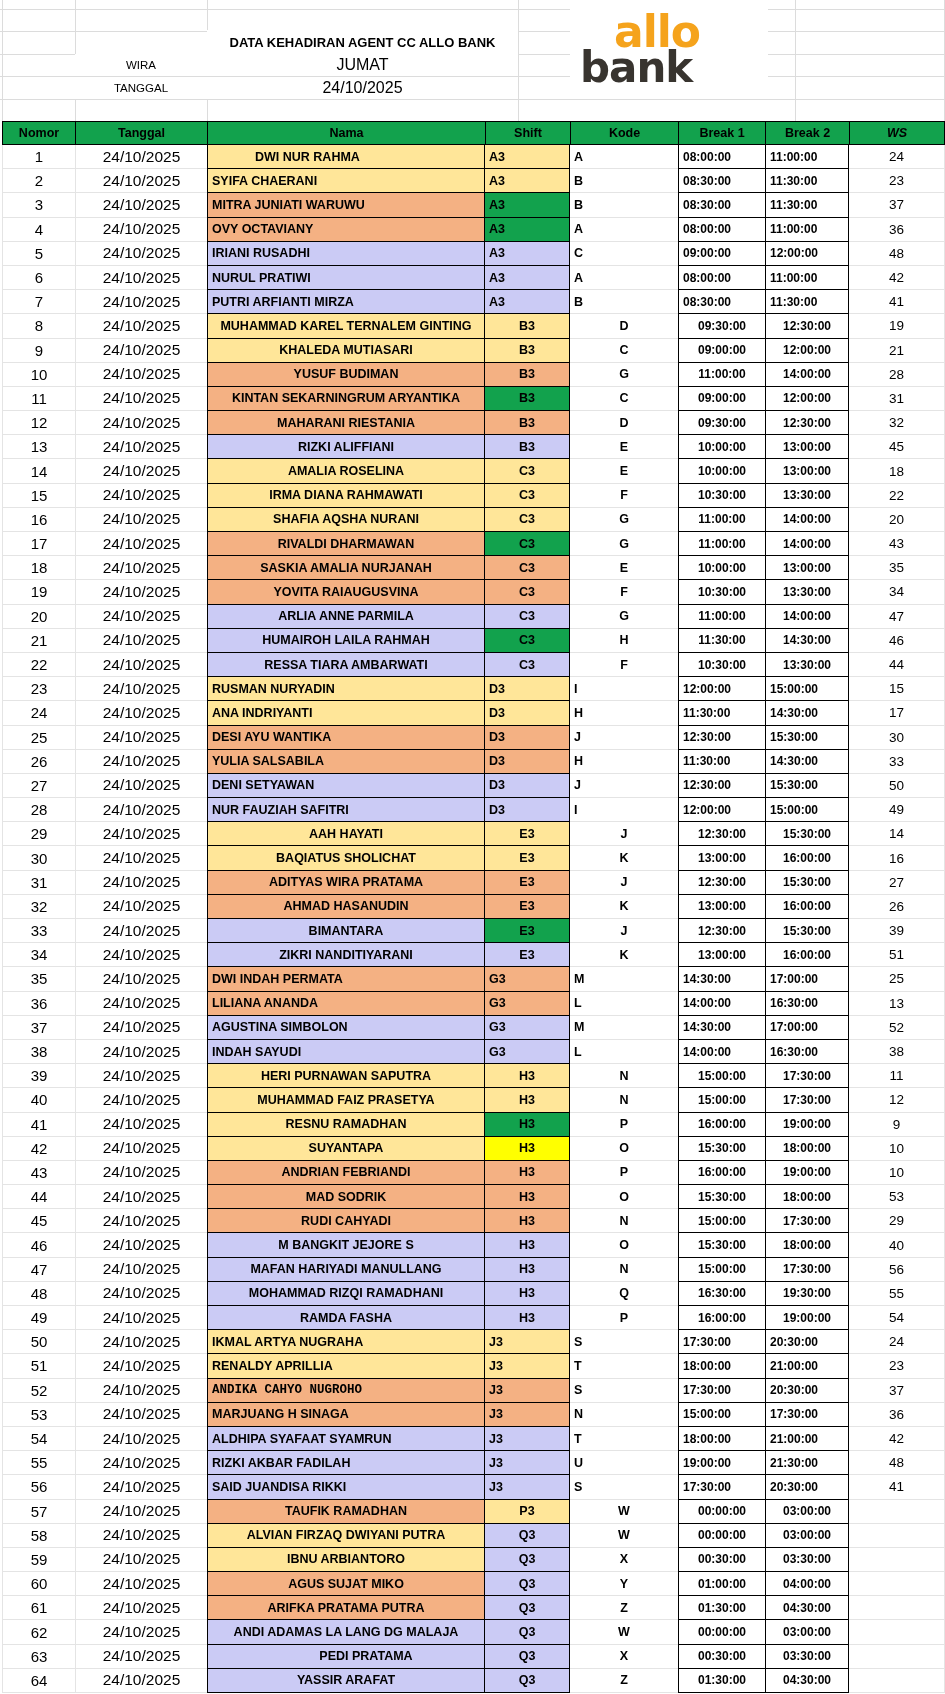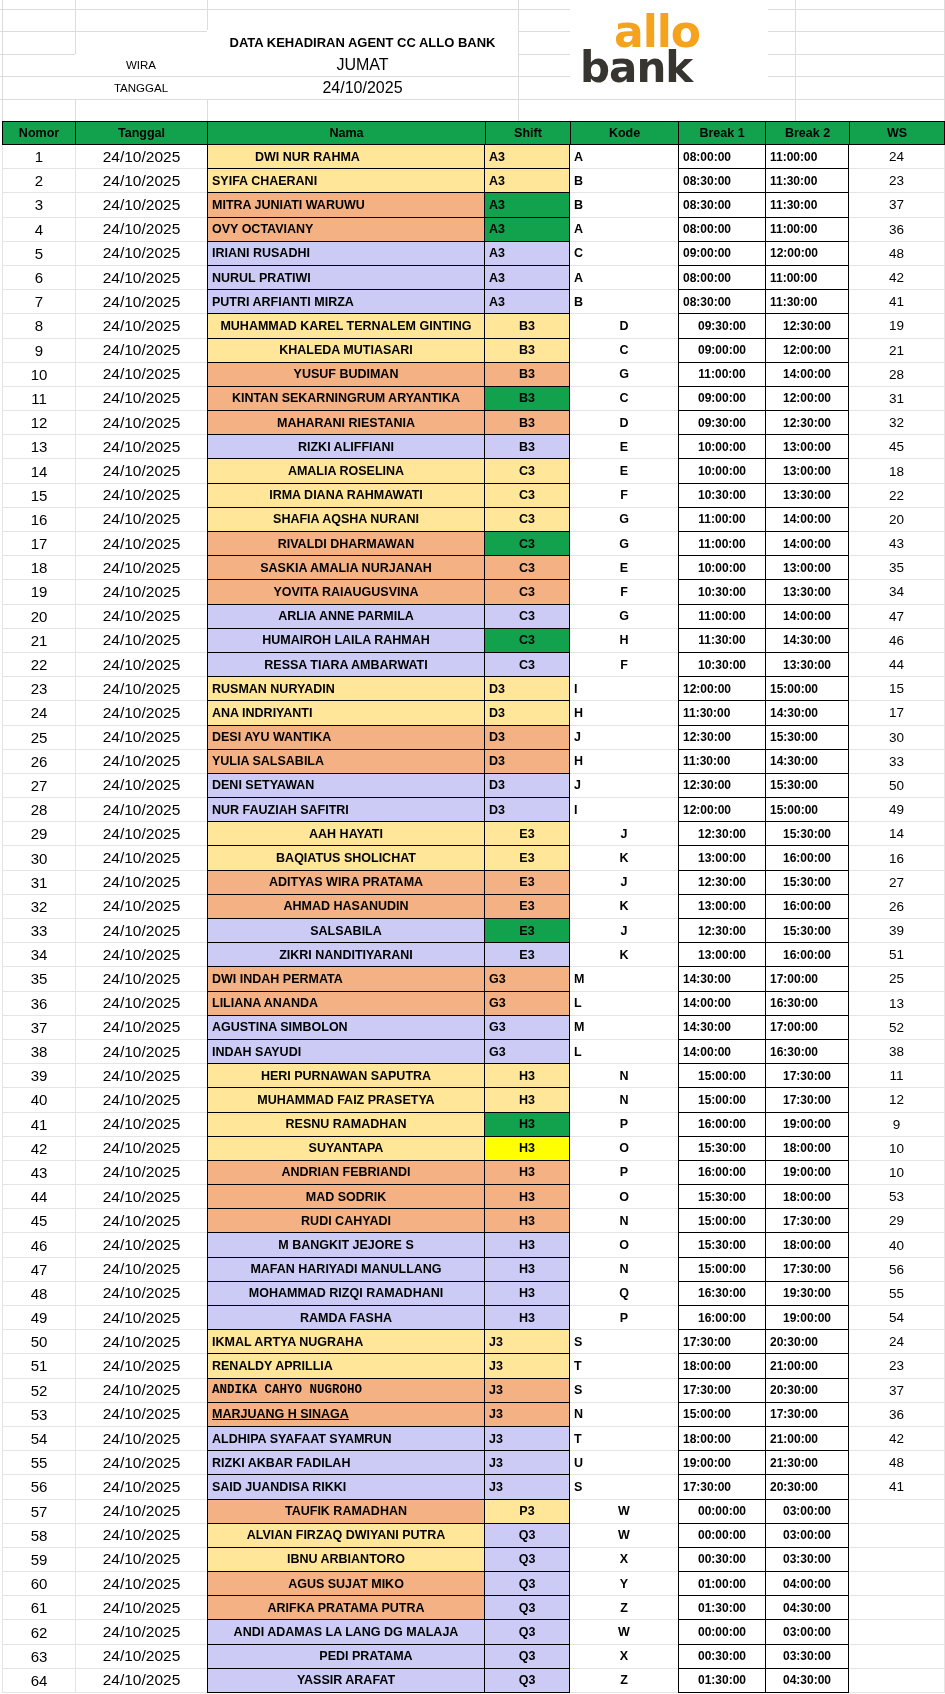--- a/index.html
+++ b/index.html
@@ -80,21 +80,21 @@
   </div>
 
   <div class="thead">
     <div class="hcell" style="background: rgb(18, 162, 77);">Nomor</div>
     <div class="hcell" style="background: rgb(18, 162, 77);">Tanggal</div>
     <div class="hcell" style="background: rgb(18, 162, 77);">Nama</div>
     <div class="hcell" style="background: rgb(18, 162, 77);">Shift</div>
     <div class="hcell" style="background: rgb(18, 162, 77);">Kode</div>
     <div class="hcell" style="background: rgb(18, 162, 77);">Break 1</div>
     <div class="hcell" style="background: rgb(18, 162, 77);">Break 2</div>
-    <div class="hcell" style="background: rgb(18, 162, 77);">WS</div>
+    <div class="hcell" style="background: rgb(18, 162, 77); font-style: italic;">WS</div>
   </div>
 
   <div class="tbody" id="tbody">
       <div class="row left">
         <div class="cell c-no">1</div>
         <div class="cell c-date">24/10/2025</div>
         <div class="cell c-nama" style="background: rgb(255, 230, 153); padding-left: 47px;">DWI NUR RAHMA</div>
         <div class="cell c-shift" style="background: rgb(255, 230, 153);">A3</div>
         <div class="cell c-kode">A</div>
         <div class="cell c-b1">08:00:00</div>
@@ -407,21 +407,21 @@
         <div class="cell c-nama" style="background: rgb(244, 177, 131);">AHMAD HASANUDIN</div>
         <div class="cell c-shift" style="background: rgb(244, 177, 131);">E3</div>
         <div class="cell c-kode">K</div>
         <div class="cell c-b1">13:00:00</div>
         <div class="cell c-b2">16:00:00</div>
         <div class="cell c-ws">26</div>
       </div>
       <div class="row center">
         <div class="cell c-no">33</div>
         <div class="cell c-date">24/10/2025</div>
-        <div class="cell c-nama" style="background: rgb(203, 203, 245);">SALSABILA</div>
+        <div class="cell c-nama" style="background: rgb(203, 203, 245);">BIMANTARA</div>
         <div class="cell c-shift" style="background: rgb(18, 162, 77);">E3</div>
         <div class="cell c-kode">J</div>
         <div class="cell c-b1">12:30:00</div>
         <div class="cell c-b2">15:30:00</div>
         <div class="cell c-ws">39</div>
       </div>
       <div class="row center">
         <div class="cell c-no">34</div>
         <div class="cell c-date">24/10/2025</div>
         <div class="cell c-nama" style="background: rgb(203, 203, 245);">ZIKRI NANDITIYARANI</div>
@@ -607,21 +607,21 @@
         <div class="cell c-nama" style="background: rgb(244, 177, 131); font-family: Liberation Mono, monospace;">ANDIKA CAHYO NUGROHO</div>
         <div class="cell c-shift" style="background: rgb(244, 177, 131);">J3</div>
         <div class="cell c-kode">S</div>
         <div class="cell c-b1">17:30:00</div>
         <div class="cell c-b2">20:30:00</div>
         <div class="cell c-ws">37</div>
       </div>
       <div class="row left">
         <div class="cell c-no">53</div>
         <div class="cell c-date">24/10/2025</div>
-        <div class="cell c-nama" style="background: rgb(244, 177, 131); text-decoration: underline;">MARJUANG H SINAGA</div>
+        <div class="cell c-nama" style="background: rgb(244, 177, 131);">MARJUANG H SINAGA</div>
         <div class="cell c-shift" style="background: rgb(244, 177, 131);">J3</div>
         <div class="cell c-kode">N</div>
         <div class="cell c-b1">15:00:00</div>
         <div class="cell c-b2">17:30:00</div>
         <div class="cell c-ws">36</div>
       </div>
       <div class="row left">
         <div class="cell c-no">54</div>
         <div class="cell c-date">24/10/2025</div>
         <div class="cell c-nama" style="background: rgb(203, 203, 245);">ALDHIPA SYAFAAT SYAMRUN</div>

